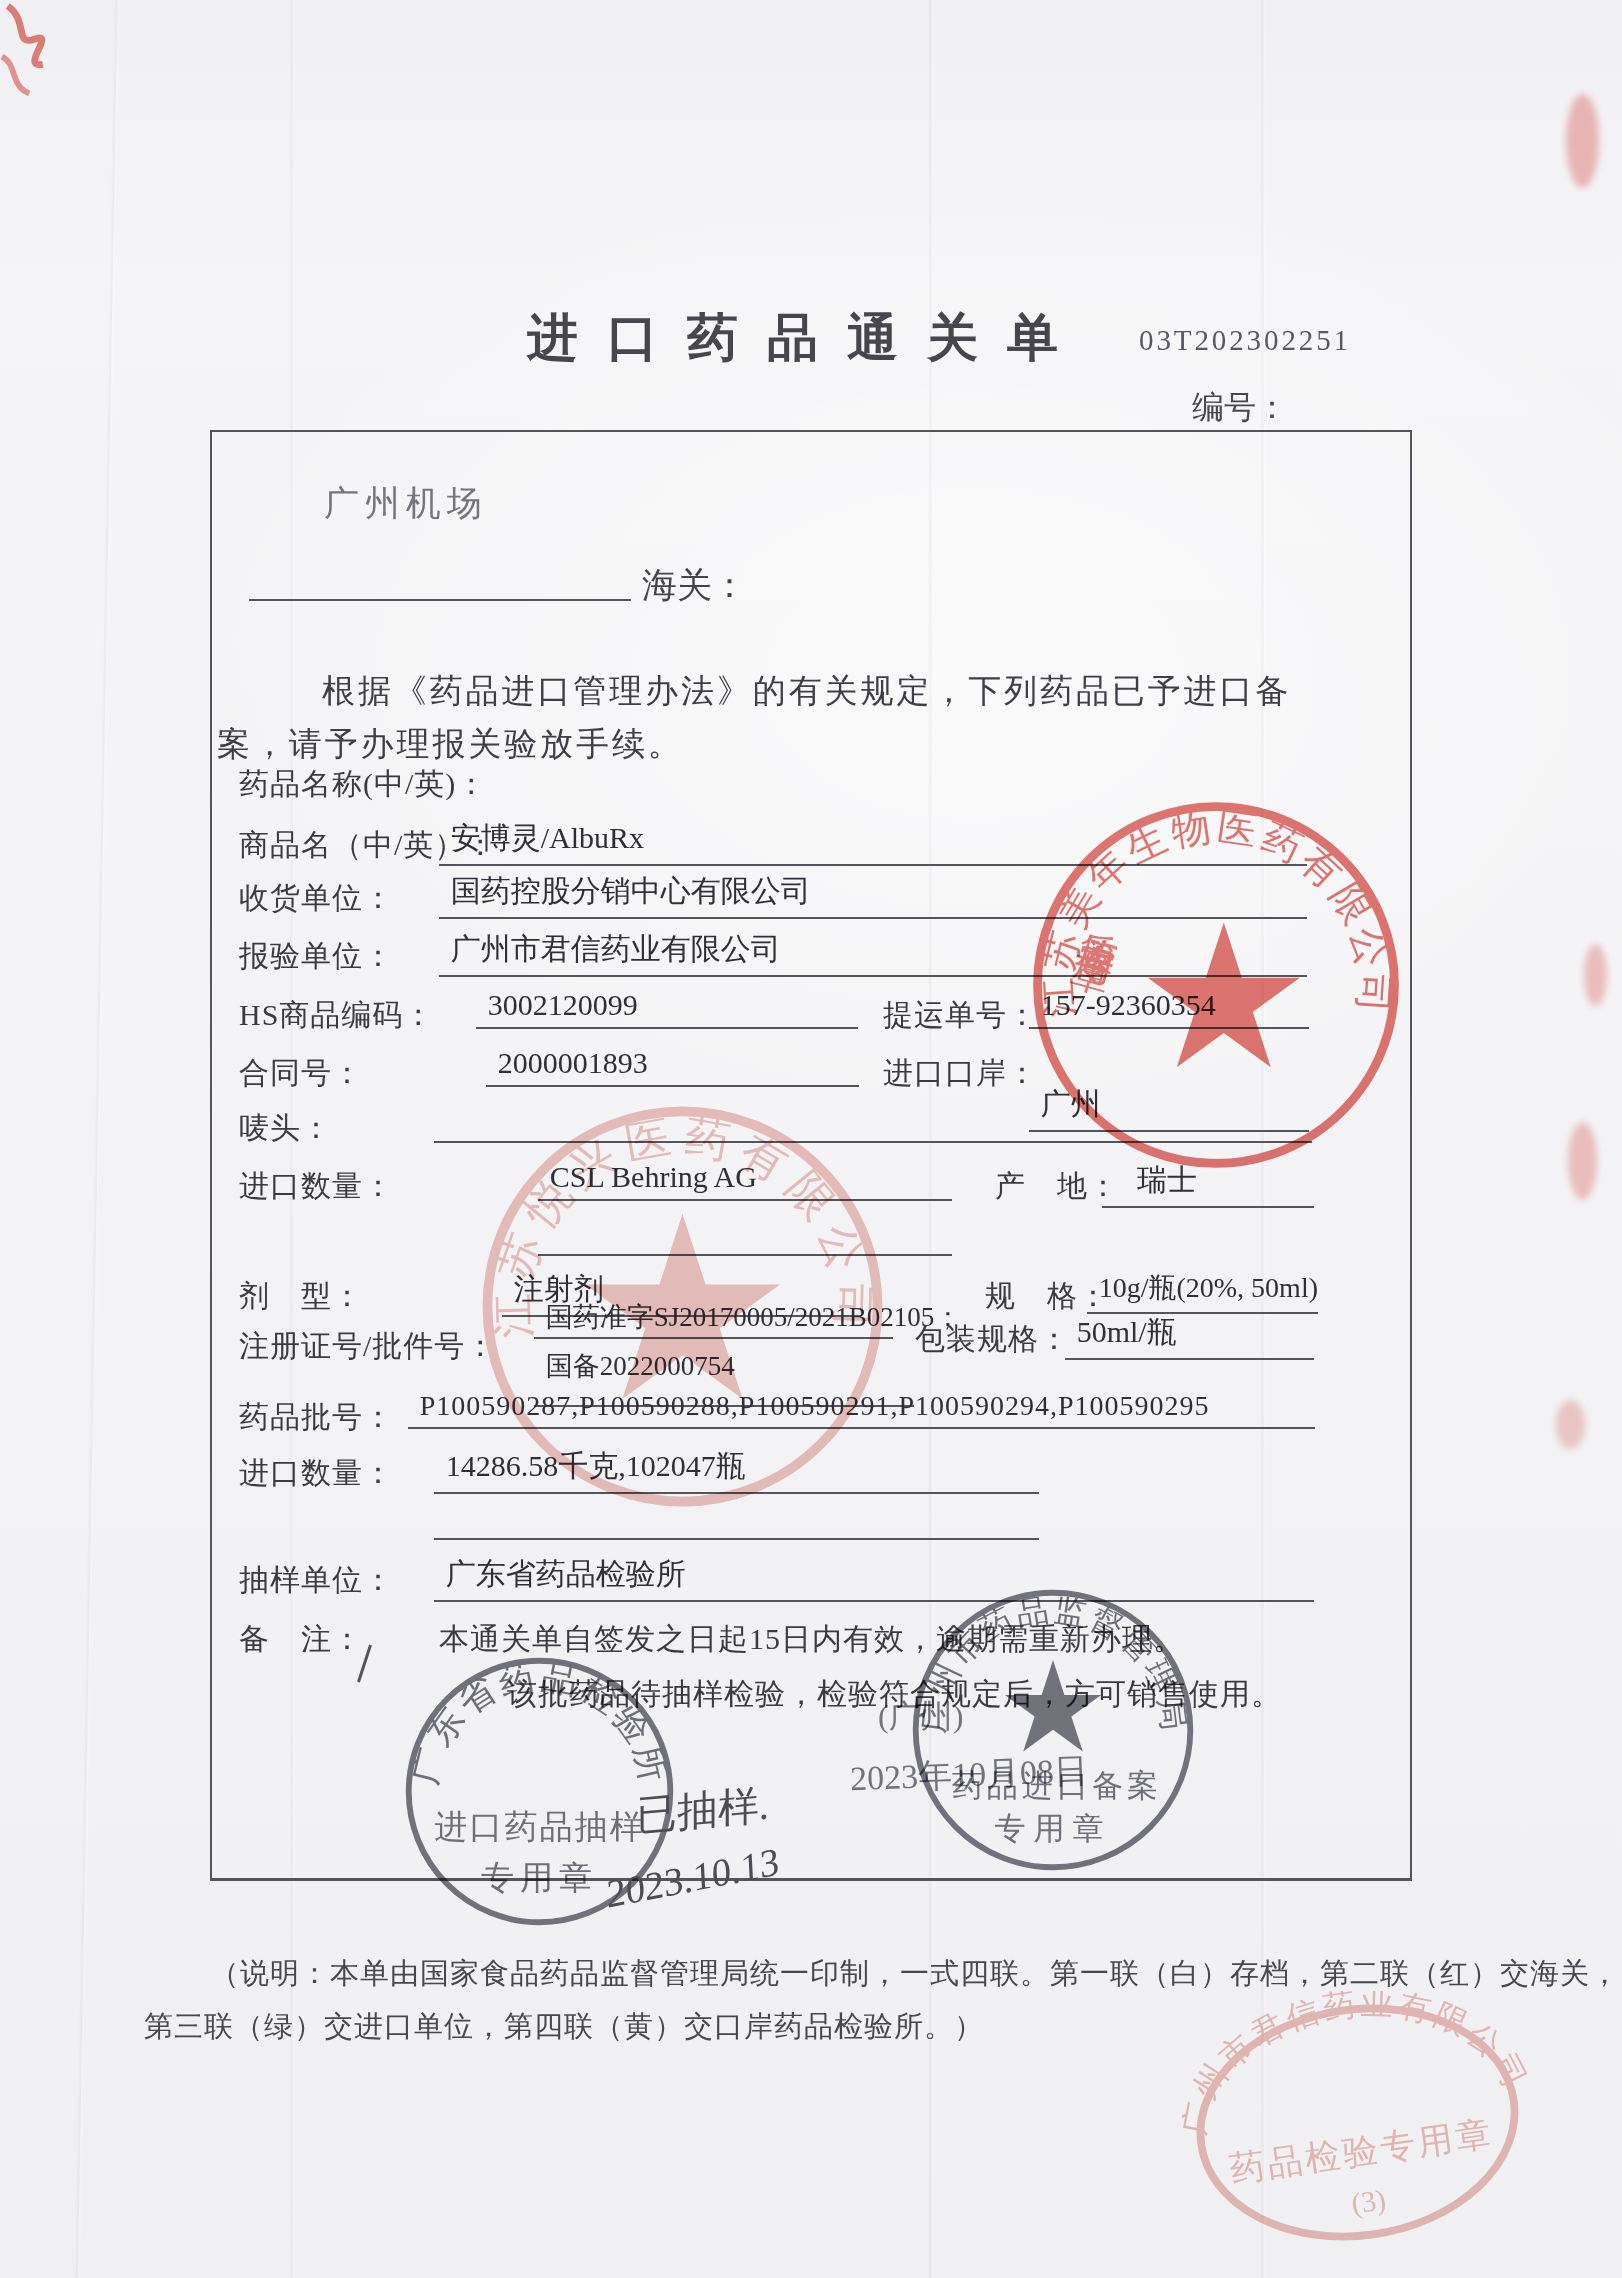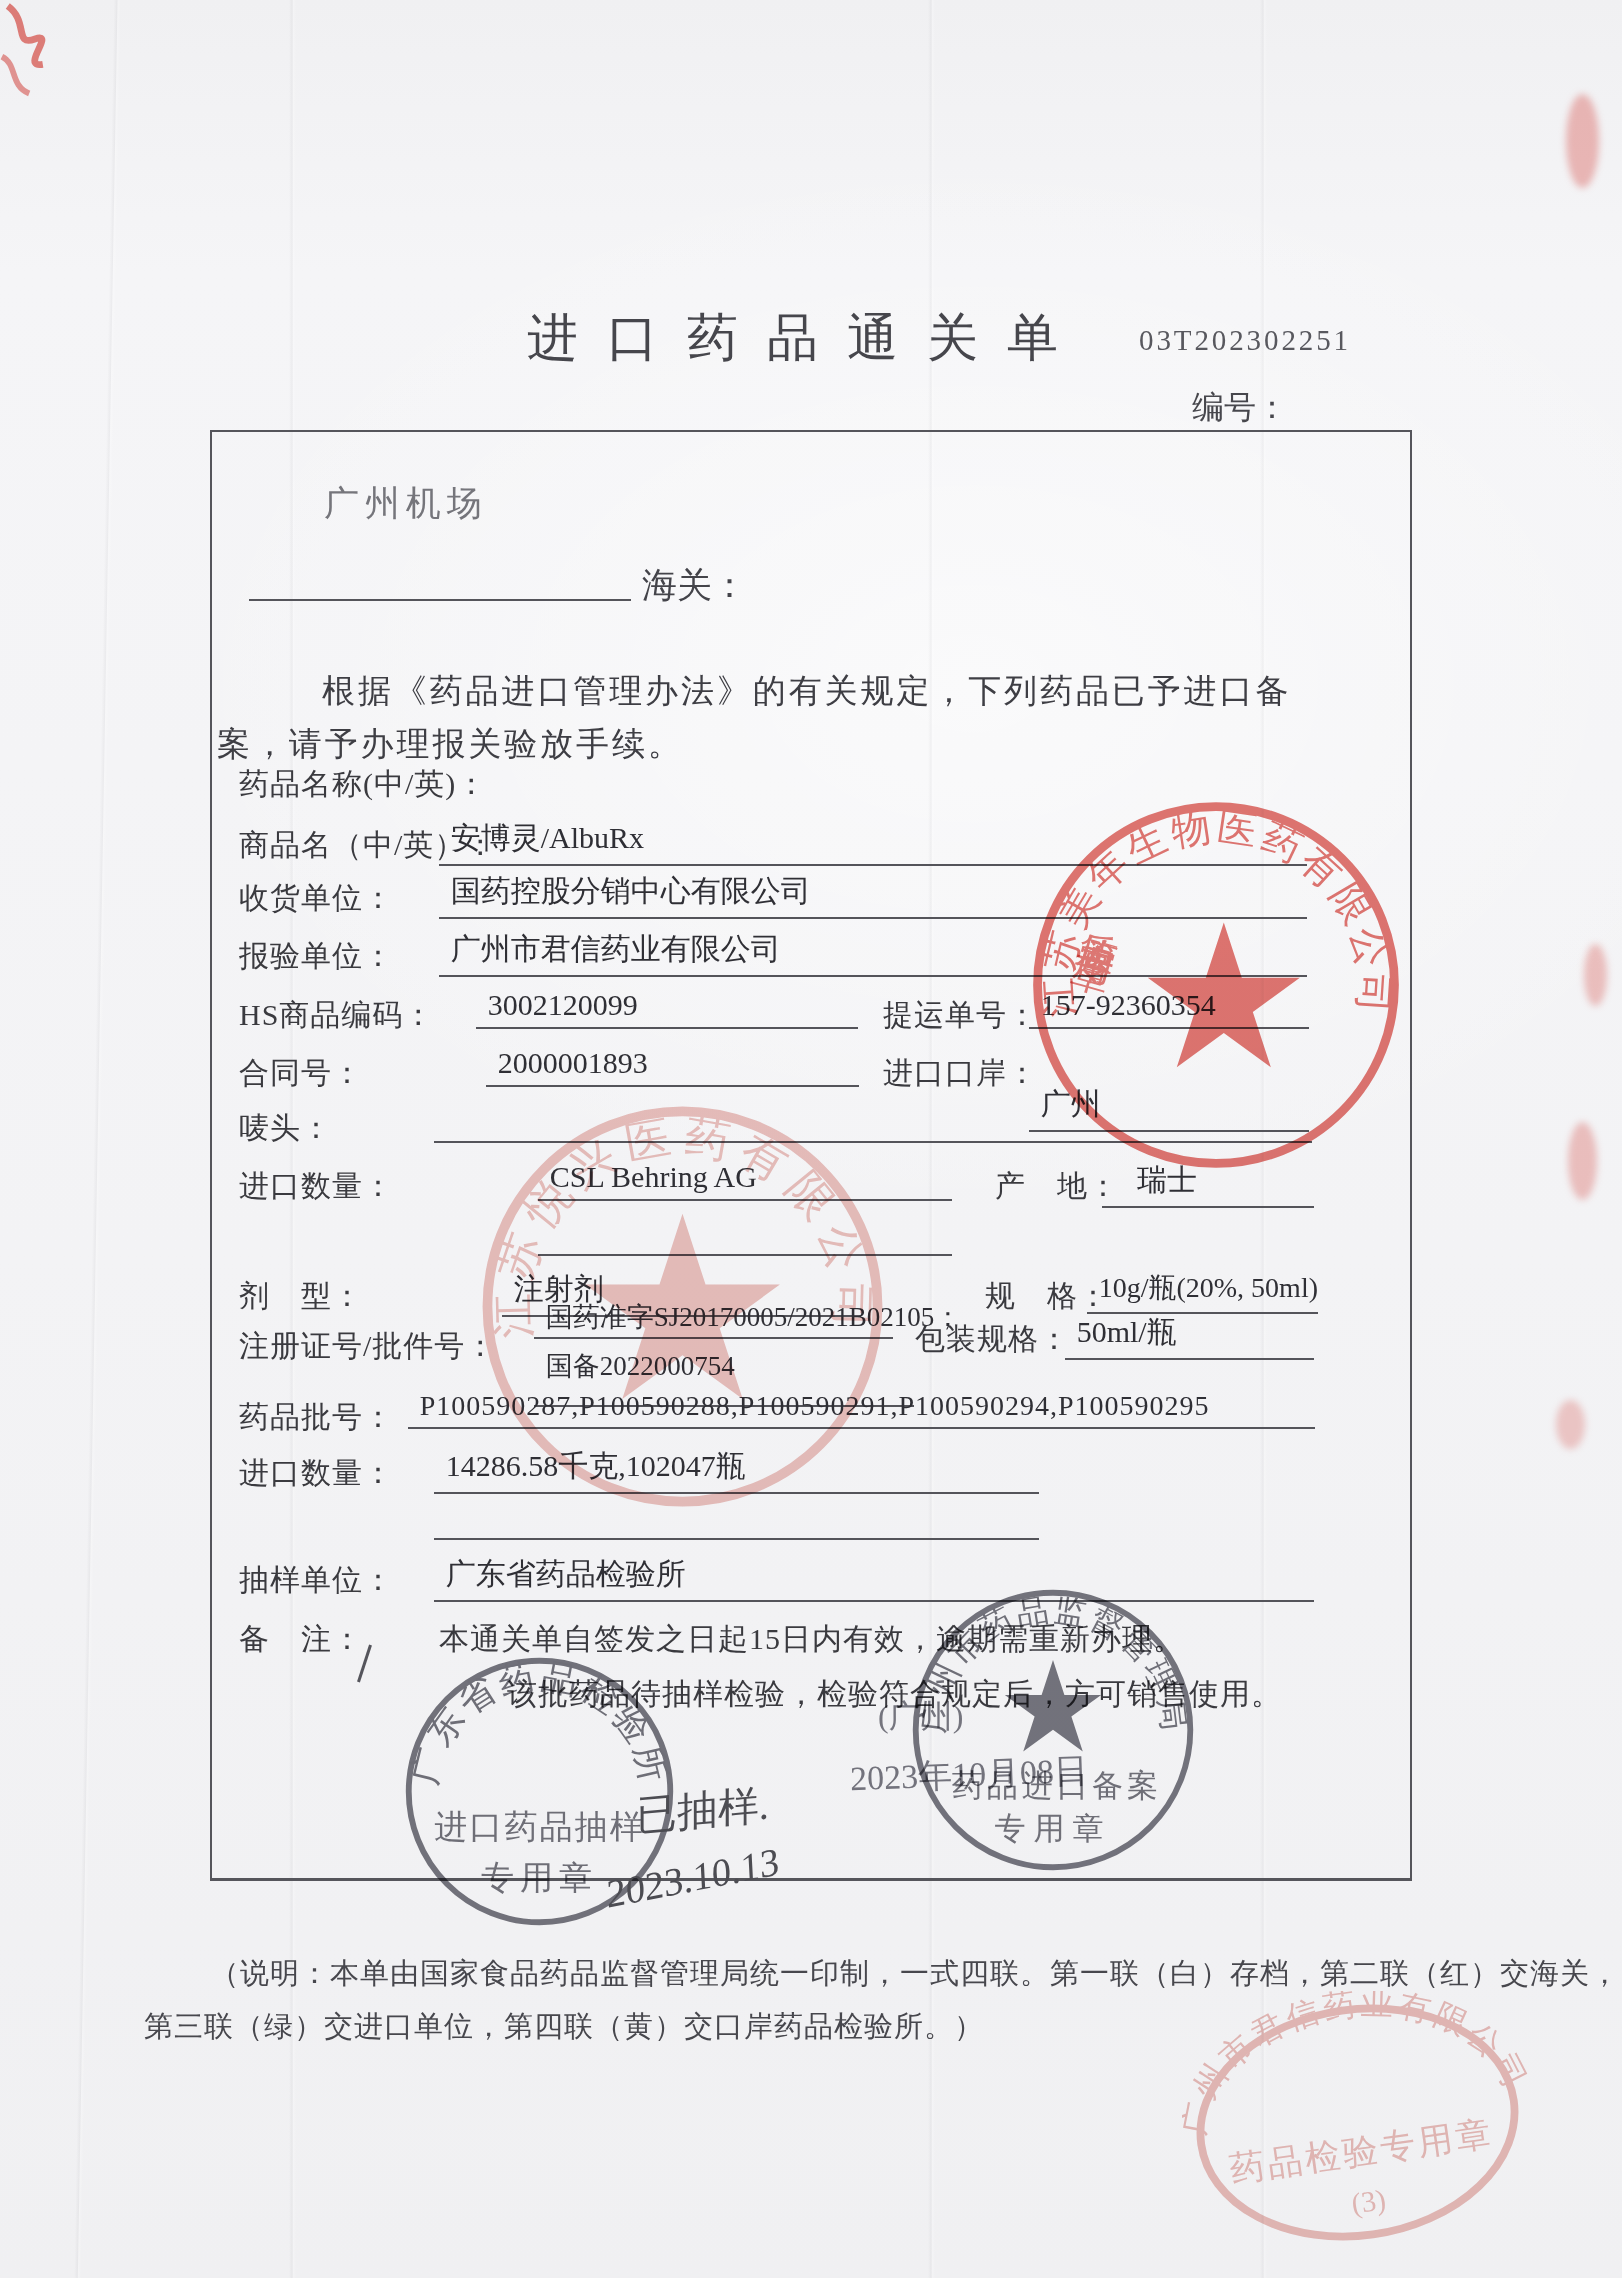--- a/index.html
+++ b/index.html
@@ -39,21 +39,21 @@
 
   <svg class="abs" style="left:0;top:0" width="107" height="117" viewBox="0 0 110 120">
     <path d="M8,6 C30,22 14,48 36,40 C58,32 20,70 44,66" fill="none" stroke="#d4544e" stroke-width="7" opacity="0.75"></path>
     <path d="M2,58 C18,66 10,88 30,96" fill="none" stroke="#d4544e" stroke-width="6" opacity="0.6"></path>
   </svg>
   <div class="smudge" style="left:1566px;top:94px;width:33px;height:94px;background:rgba(216,88,82,.4)"></div>
   <div class="smudge" style="left:1584px;top:944px;width:23.4px;height:62px;background:rgba(216,88,82,.35)"></div>
   <div class="smudge" style="left:1568px;top:1122px;width:29px;height:78px;background:rgba(216,88,82,.35)"></div>
   <div class="smudge" style="left:1556px;top:1400px;width:29px;height:49px;background:rgba(216,88,82,.3)"></div>
 
-  <div class="abs" style="left:527px;top:304px;font-size:51px;font-weight:normal;letter-spacing:29px;color:#46464c">进口药品通关单</div>
+  <div class="abs" style="left:527px;top:304px;font-size:51px;font-weight:bold;letter-spacing:29px;color:#46464c">进口药品通关单</div>
   <div class="abs" style="left:1139px;top:324px;font-size:29px;letter-spacing:2.9px;color:#58585e">03T202302251</div>
   <div class="abs" style="left:1192px;top:386px;font-size:32px;font-weight:normal;color:#47474d">编号：</div>
 
   <div class="formbox"></div>
 
   <div class="abs" style="left:324px;top:480px;font-size:35px;letter-spacing:5.9px;color:#75757b">广州机场</div>
   <div class="uline" style="left:249px;top:599px;width:382px"></div>
   <div class="abs" style="left:642px;top:562px;font-size:35px;color:#44444a">海关：</div>
 
   <div class="abs" style="left:322px;top:669px;font-size:33px;letter-spacing:2.9px;color:#3e3e44">根据《药品进口管理办法》的有关规定，下列药品已予进口备</div>

